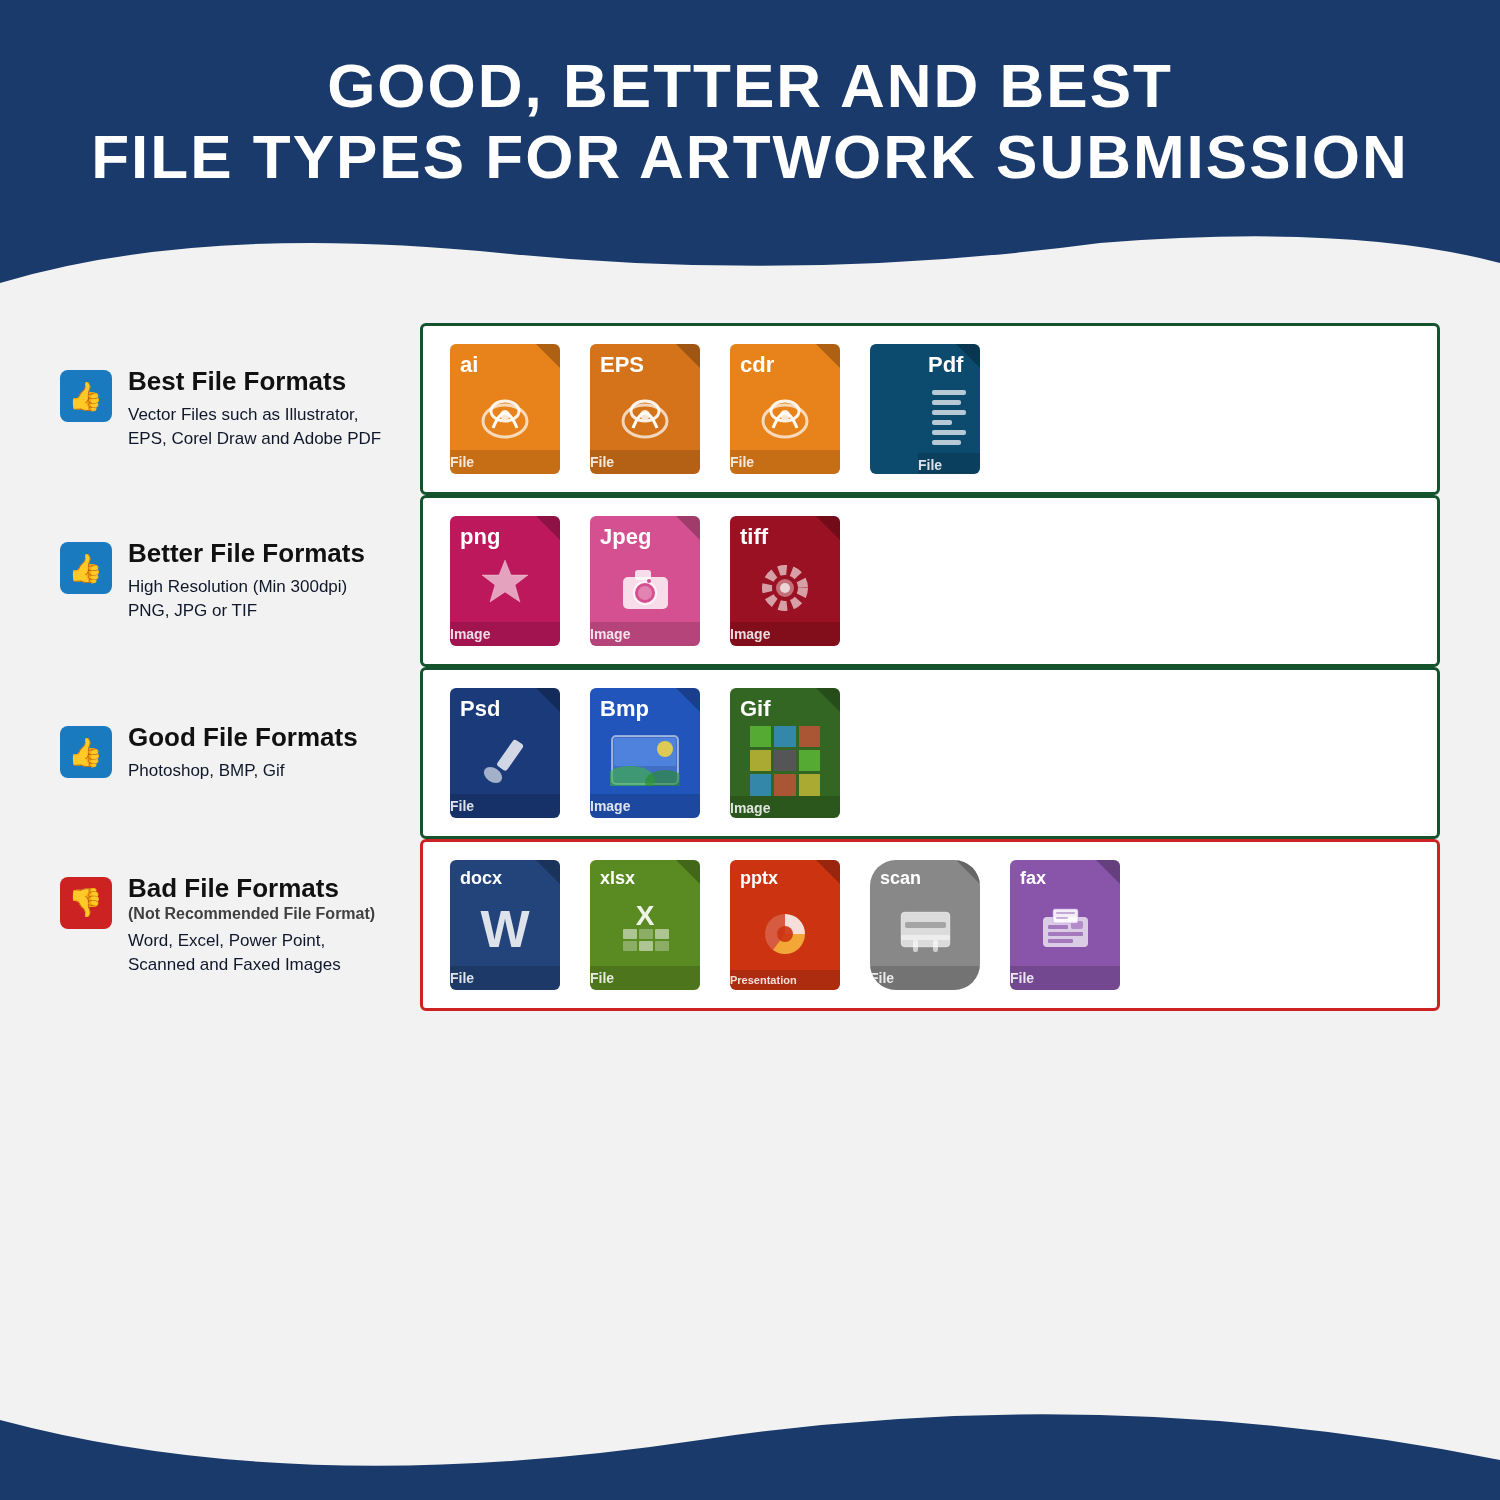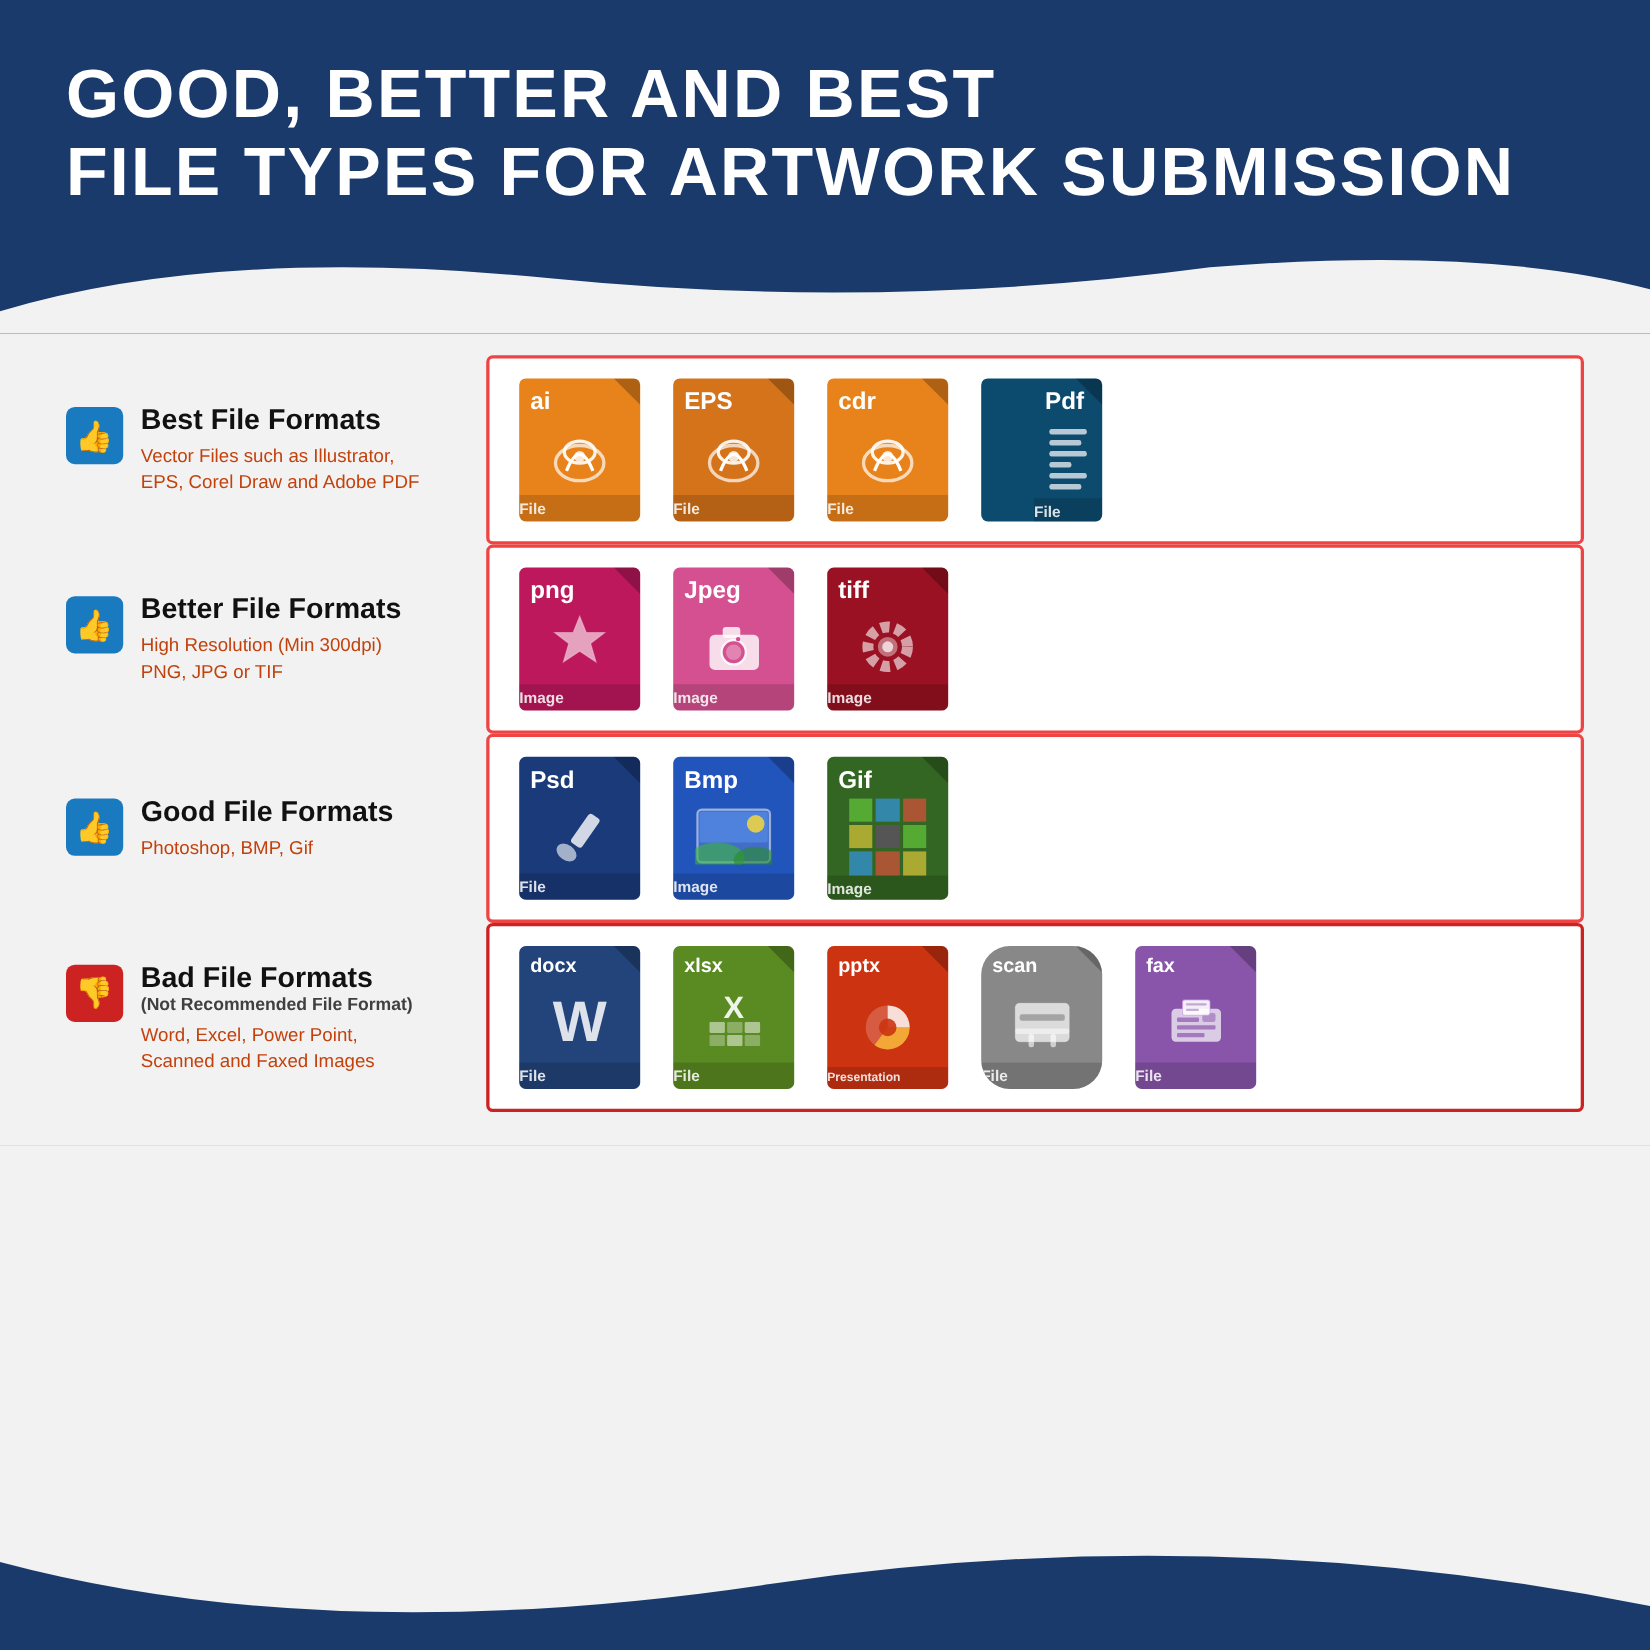--- a/index.html
+++ b/index.html
@@ -19,21 +19,21 @@
       display: flex;
       flex-direction: column;
       align-items: center;
       position: relative;
     }
 
     
     .header {
       width: 100%;
       padding: 50px 60px 30px;
-      text-align: left;
+      text-align: center;
     }
     .header-title {
       font-size: 62px;
       font-weight: 900;
       color: white;
       text-transform: uppercase;
       line-height: 1.15;
       letter-spacing: 2px;
     }
 
@@ -89,38 +89,37 @@
       line-height: 1.2;
     }
     .format-subtitle {
       font-size: 16px;
       font-weight: 700;
       color: #404040;
       line-height: 1.2;
     }
     .format-desc {
       font-size: 17px;
-      color: #c2410c;
+      color: #0f172a;
       margin-top: 6px;
       line-height: 1.4;
     }
 
     
     .files-area {
       flex: 1;
-      border: 3px solid #ef4444;
+      border: 3px solid #14532d;
       border-radius: 6px;
       padding: 18px 22px;
       display: flex;
       align-items: center;
       justify-content: flex-start;
       gap: 20px;
       background: white;
       min-height: 140px;
-      margin-left: 22px;
     }
 
     .files-area.bad-border {
       border-color: #cc2222;
     }
 
     
     .file-icon {
       display: flex;
       flex-direction: column;

